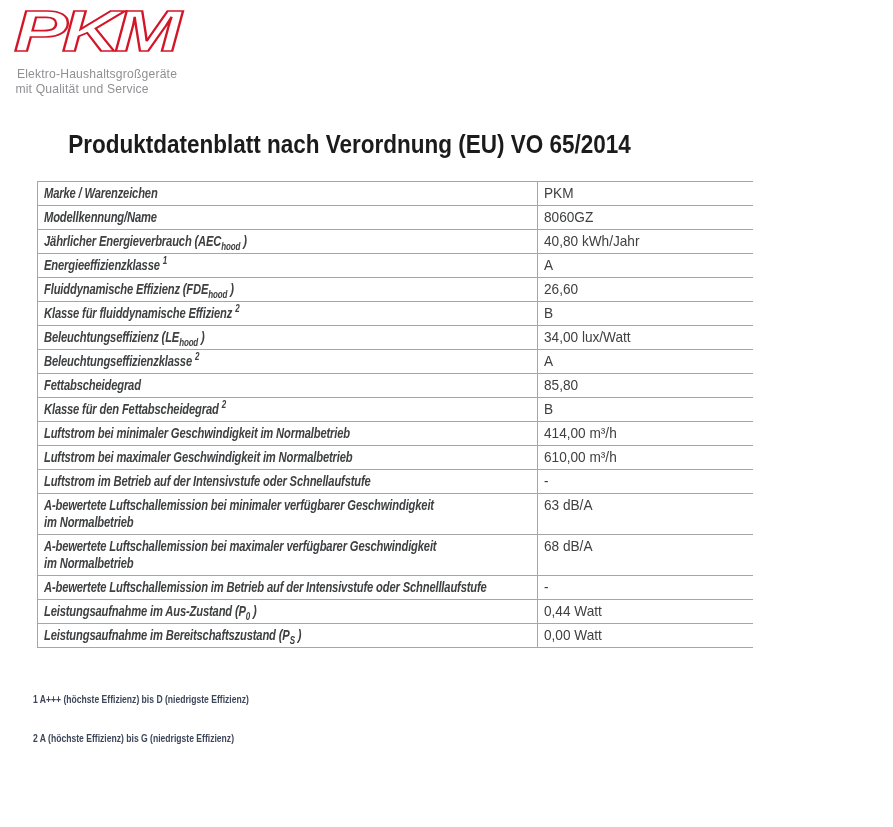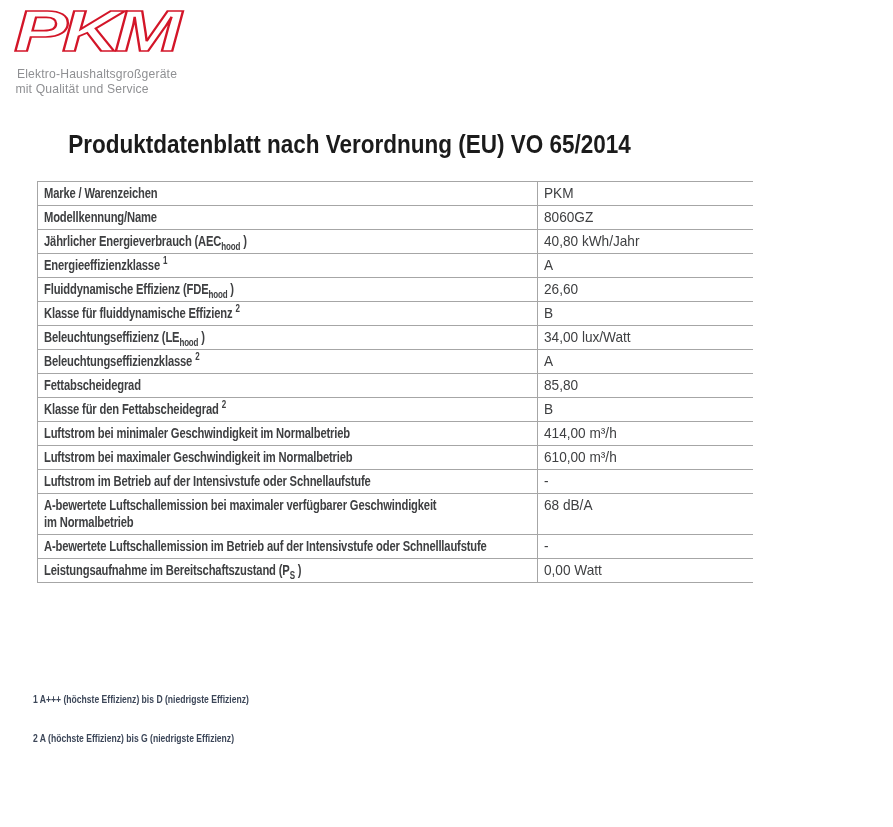--- a/index.html
+++ b/index.html
@@ -71,21 +71,21 @@
   .col-label { width: 500px; }
   .col-value { width: 310px; }
   .data-table td {
     border: 1px solid var(--table-border);
     vertical-align: top;
     height: 23px;
     padding: 3px 4px 3px 6px;
     color: var(--table-text);
     overflow: hidden;
   }
-  .label-cell { font-size: 14px; font-weight: 700; letter-spacing: -0.2px; }
+  .label-cell { font-size: 14px; font-weight: 700; letter-spacing: -0.2px; font-style: italic; }
   .label-inner {
     display: inline-block;
     width: 125%;
     transform: scaleX(0.8);
     transform-origin: 0 0;
     line-height: 17px;
   }
   .value-cell { font-size: 14.5px; font-weight: 400; }
   .value-inner {
     display: inline-block;
@@ -183,26 +183,34 @@
         </tr>
         <tr>
           <td class="label-cell"><span class="label-inner">Luftstrom bei maximaler Geschwindigkeit im Normalbetrieb</span></td>
           <td class="value-cell"><span class="value-inner">610,00 m³/h</span></td>
         </tr>
         <tr>
           <td class="label-cell"><span class="label-inner">Luftstrom im Betrieb auf der Intensivstufe oder Schnellaufstufe</span></td>
           <td class="value-cell"><span class="value-inner">-</span></td>
         </tr>
         <tr>
+          <td class="label-cell"><span class="label-inner">A-bewertete Luftschallemission bei minimaler verfügbarer Geschwindigkeit<br>im Normalbetrieb</span></td>
+          <td class="value-cell"><span class="value-inner">63 dB/A</span></td>
+        </tr>
+        <tr>
           <td class="label-cell"><span class="label-inner">A-bewertete Luftschallemission bei maximaler verfügbarer Geschwindigkeit<br>im Normalbetrieb</span></td>
           <td class="value-cell"><span class="value-inner">68 dB/A</span></td>
         </tr>
         <tr>
           <td class="label-cell"><span class="label-inner">A-bewertete Luftschallemission im Betrieb auf der Intensivstufe oder Schnelllaufstufe</span></td>
           <td class="value-cell"><span class="value-inner">-</span></td>
+        </tr>
+        <tr>
+          <td class="label-cell"><span class="label-inner">Leistungsaufnahme im Aus-Zustand (P<sub>0</sub> )</span></td>
+          <td class="value-cell"><span class="value-inner">0,44 Watt</span></td>
         </tr>
         <tr>
           <td class="label-cell"><span class="label-inner">Leistungsaufnahme im Bereitschaftszustand (P<sub>S</sub> )</span></td>
           <td class="value-cell"><span class="value-inner">0,00 Watt</span></td>
         </tr>
       </tbody>
   </table>
 
   <div class="footnotes">
     <div class="footnote">

